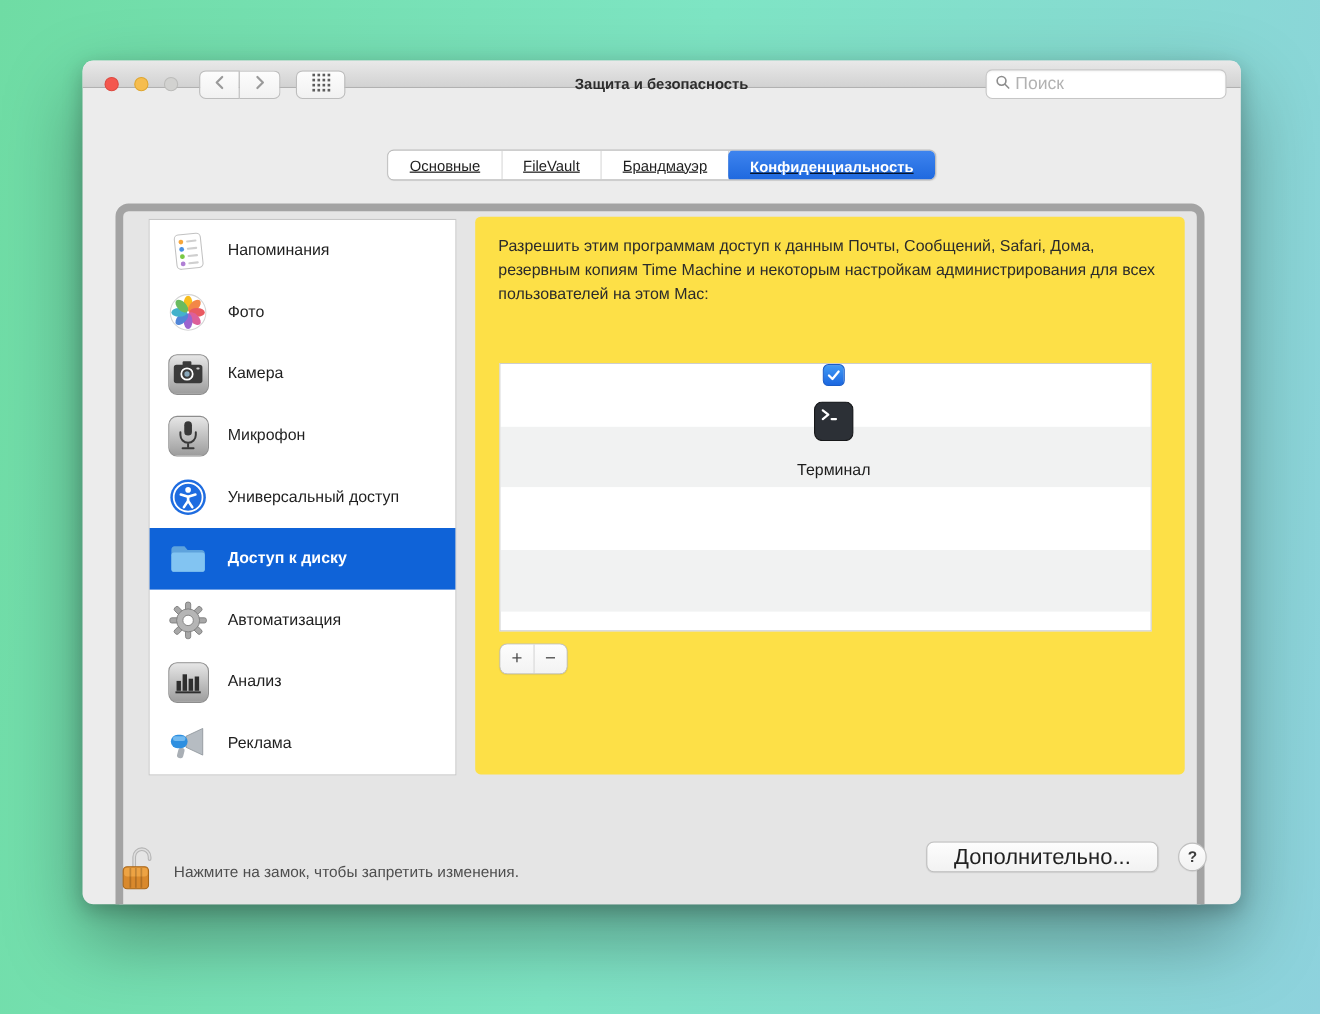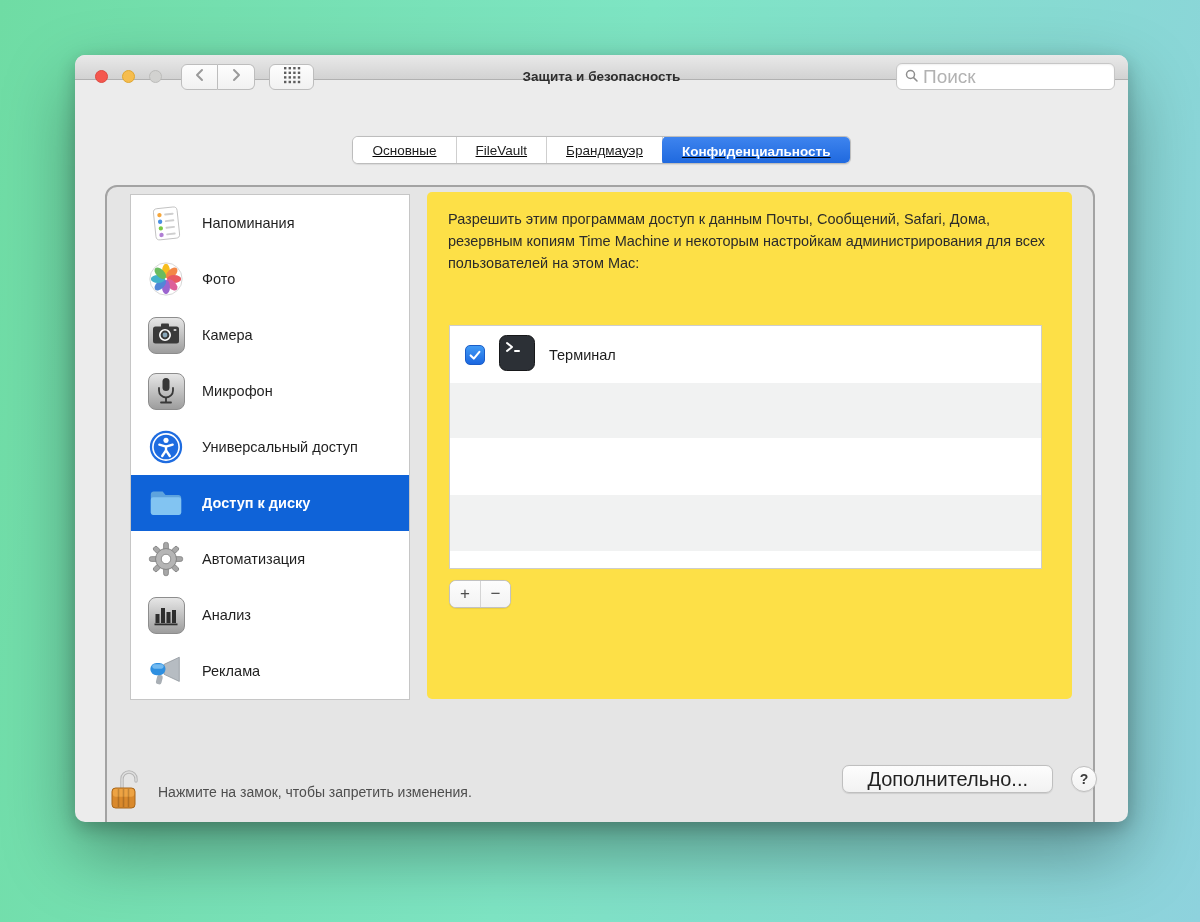--- a/index.html
+++ b/index.html
@@ -42,21 +42,21 @@
     display:flex; align-items:center; justify-content:center;
     font-size:13.5px; font-weight:bold; color:#2d2d2d; pointer-events:none;
   }
   .searchbox {
     position:absolute; right:13px; top:8px; width:219px; height:27px;
     background:#fff; border:1px solid #c6c6c6; border-radius:6px;
     display:flex; align-items:center; padding:0 8px; gap:5px;
     box-shadow:inset 0 1px 2px rgba(0,0,0,.06);
   }
   .searchbox input {
-    border:none; outline:none; flex:1; font-size:19px; background:transparent;
+    border:none; outline:none; flex:1; font-size:16px; background:transparent;
     font-family:"Liberation Sans", sans-serif; color:#333;
   }
   .searchbox input::placeholder { color:#b2b2b2; }
   
   .tabs-row { position:absolute; top:81px; left:0; right:0; display:flex; justify-content:center;text-decoration:underline; }
   .tabbar {
     display:inline-flex; border:1px solid #bdbdbd; border-radius:6px;
     overflow:hidden; background:#fff; height:28px;
     box-shadow:0 0.5px 1px rgba(0,0,0,.08);
   }
@@ -65,21 +65,21 @@
     border-right:1px solid #cfcfcf; background:#fff; cursor:default; white-space:nowrap;
   }
   .tab:last-child { border-right:none; }
   .tab.selected {
     background:linear-gradient(#3f85ef,#1c66dd); color:#fff; font-weight:bold;
     border-right:none; margin:-1px; padding:0 20px; border-radius:6px; height:30px;
   }
   
   .main-panel {
     position:absolute; left:30px; top:130px; width:990px; height:650px;
-    background:#e5e5e5; border:2px solid #a3a3a3; border-radius:12px;
+    background:#e5e5e5; border:7px solid #a3a3a3; border-radius:12px;
   }
   .sidebar {
     position:absolute; left:23px; top:7px; width:280px; height:506px;
     background:#fff; border:1px solid #c6c6c6;
   }
   .side-item { height:56px; display:flex; align-items:center; padding-left:15px; gap:16px; }
   .side-item .icn { width:40px; height:40px; display:flex; align-items:center; justify-content:center; flex:none; }
   .side-item .lbl { font-size:14.5px; color:#1f1f1f; }
   .side-item.selected { background:#0f63d8; }
   .side-item.selected .lbl { color:#fff; font-weight:bold; }
@@ -93,21 +93,21 @@
     background:#fde047; border-radius:5px;
   }
   .description {
     padding:16px 18px 0 21px; width:640px;
     font-size:14.5px; line-height:22px; color:#2b2b2b;
   }
   .list-box {
     position:absolute; left:22px; top:133px; width:593px; height:244px;
     background:#fff; border:1px solid #cdcdcd; overflow:hidden;
   }
-  .app-row { height:57px; display:flex; align-items:center; padding-left:15px; gap:14px; background:#fff; }
+  .app-row { height:57px; display:flex; align-items:center; padding-left:15px; gap:14px; background:#fff;flex-direction:column; }
   .app-row .appname { font-size:14.5px; color:#1d1d1d; }
   .checkbox {
     width:20px; height:20px; border-radius:5px;
     background:linear-gradient(#419af5,#1b67e0); border:1px solid #1a5dc8;
     display:flex; align-items:center; justify-content:center; flex:none;
   }
   .stripe-a { height:55px; background:#f1f2f2; }
   .stripe-b { height:57px; background:#ffffff; }
   .stripe-c { height:56px; background:#f1f2f2; }
   .plusminus {

